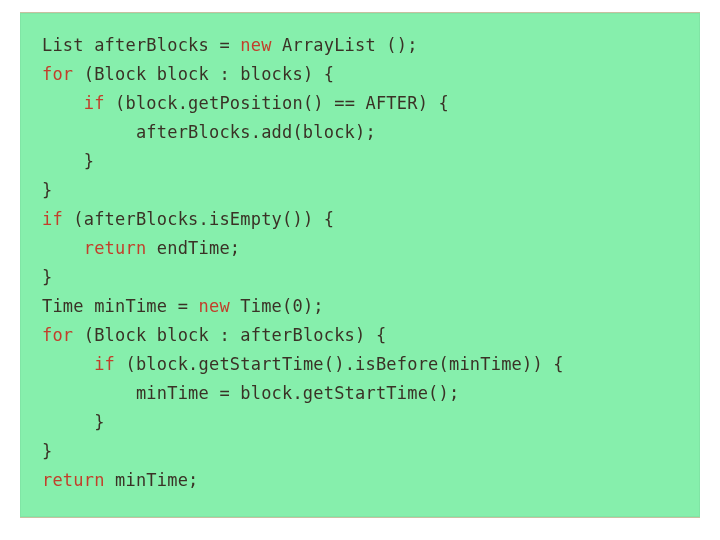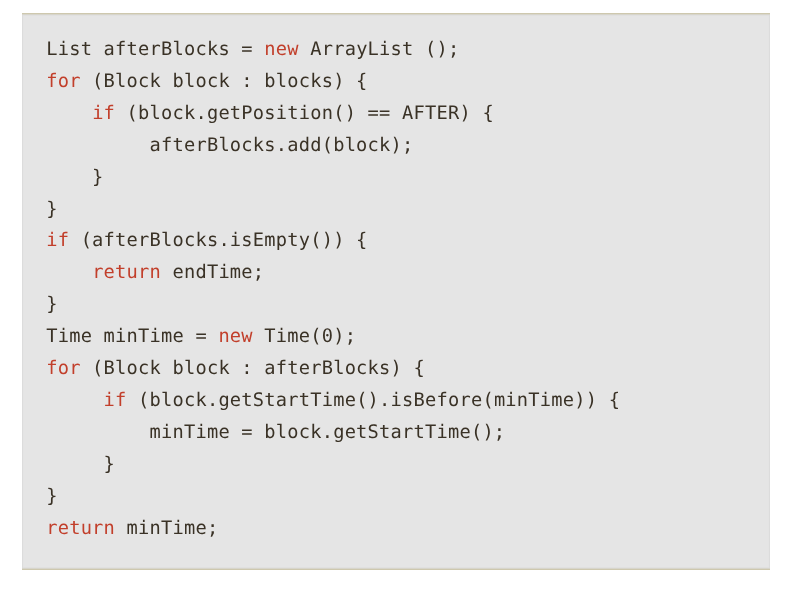--- a/index.html
+++ b/index.html
@@ -7,21 +7,21 @@
     padding: 0;
     width: 720px;
     height: 540px;
     background: #ffffff;
     overflow: hidden;
   }
   .frame {
     box-sizing: border-box;
     margin: 12px 20px;
     width: 680px;
-    background: #e5e5e5;
+    background: #86efac;
     border-top: 1px solid #c8c0a0;
     border-bottom: 1px solid #c8c0a0;
     box-shadow: 0 0 0 1px rgba(0,0,0,0.04) inset;
     padding: 18px 22px 22px 22px;
     font-family: Menlo, Consolas, "DejaVu Sans Mono", "Liberation Mono", monospace;
     font-size: 17px;
     line-height: 29px;
     color: #3a3226;
     letter-spacing: 0.2px;
   }

